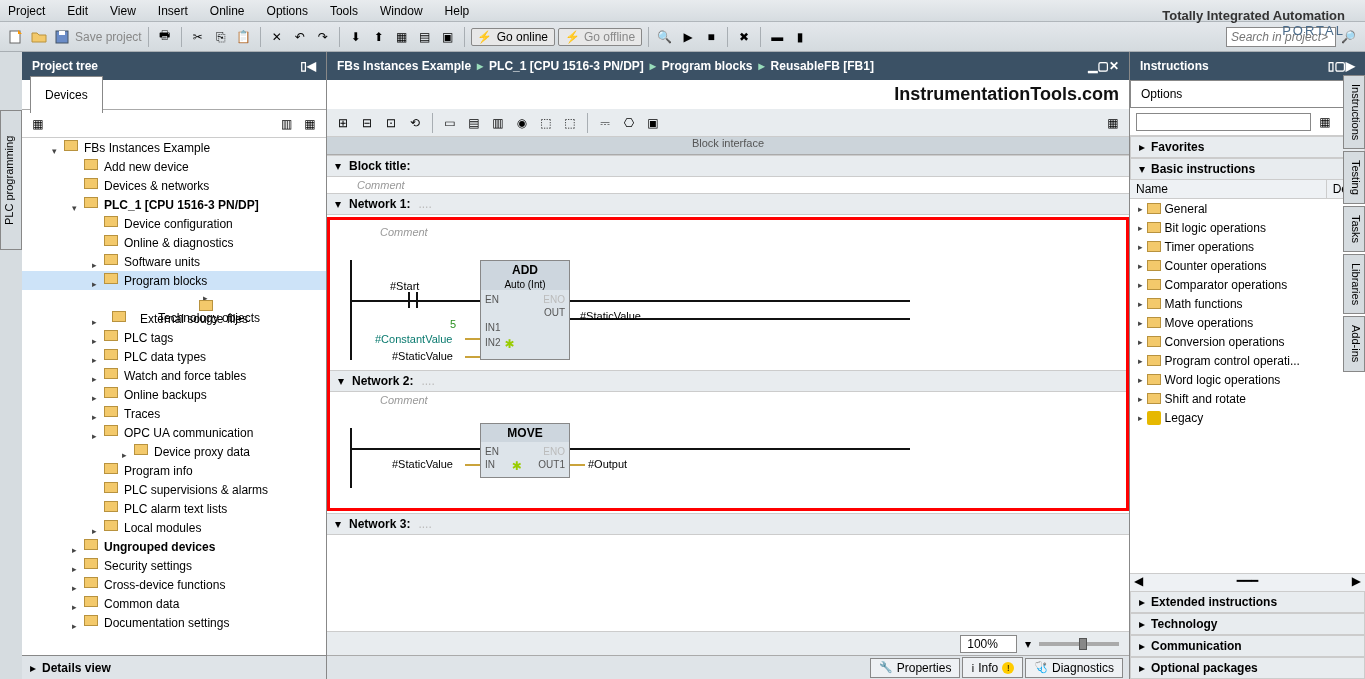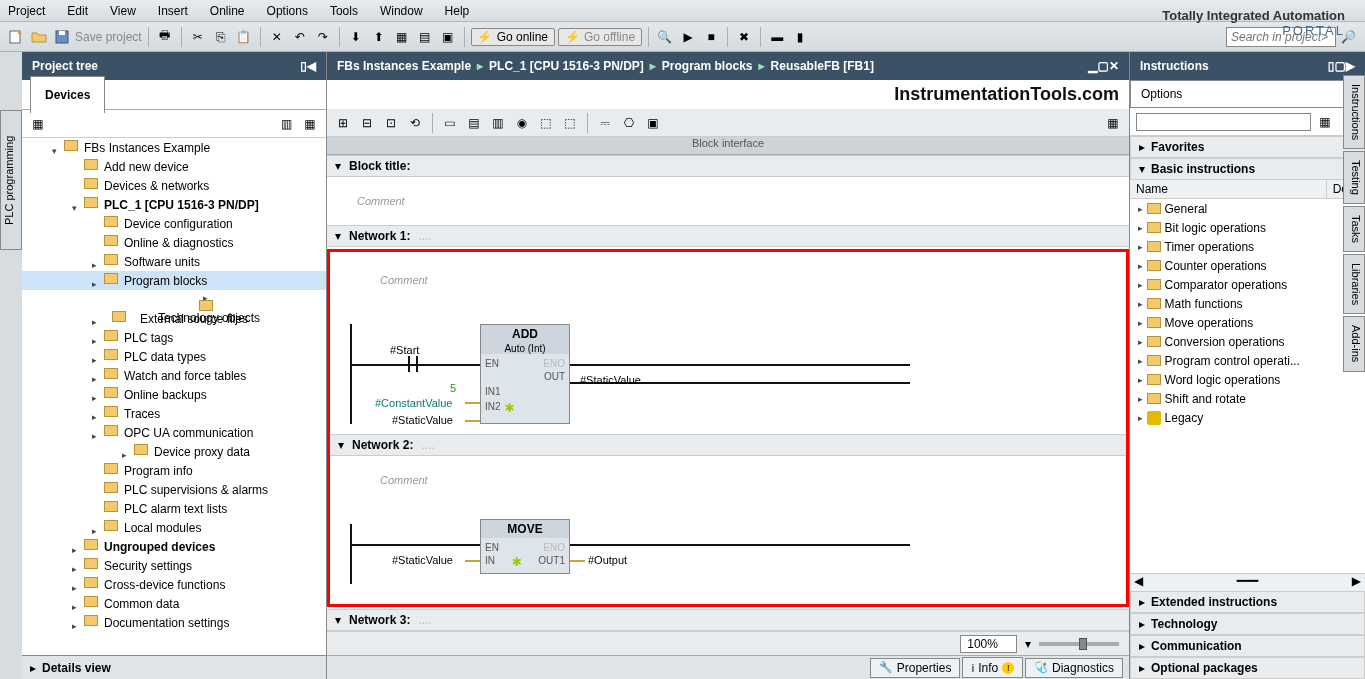--- a/index.html
+++ b/index.html
@@ -13,39 +13,39 @@
 .tbtn{width:20px;height:20px;display:inline-flex;align-items:center;justify-content:center;cursor:pointer;}
 .tbtn svg{width:16px;height:16px;}
 .sep{width:1px;height:20px;background:#a8aeb3;margin:0 3px;}
 .search-box{width:110px;height:20px;border:1px solid #888;background:#fff;padding:0 4px;color:#888;font-style:italic;}
 .goonline{border:1px solid #888;background:#e8e8e8;padding:1px 6px;display:flex;align-items:center;gap:4px;border-radius:2px;}
 .main{display:flex;height:627px;}
 .left{width:305px;display:flex;flex-direction:column;background:#fff;border-right:1px solid #888;}
 .panel-hdr{height:28px;background:#3b5165;color:#fff;display:flex;align-items:center;padding:0 10px;font-weight:bold;}
 .panel-hdr.lite{background:#fff;color:#000;border-bottom:1px solid #888;font-weight:normal;border:1px solid #888;}
 .tab-devices{height:30px;display:flex;align-items:center;border-bottom:1px solid #aaa;background:#fff;}
-.tab-devices .tab{padding:11px 14px;border:1px solid #888;border-bottom:none;background:#fff;margin-left:8px;font-weight:bold;}
+.tab-devices .tab{padding:11px 14px;border:1px solid #888;border-bottom:none;background:#fff;margin-left:8px;font-weight:normal;}
 .tree{flex:1;overflow:auto;background:#fff;position:relative;}
 .tree-row{display:flex;align-items:center;height:19px;padding-left:4px;white-space:nowrap;}
 .tree-row.sel{background:#cde3f8;}
 .tw{display:inline-block;width:10px;height:10px;margin-right:2px;}
 .tw.c::before{content:"▸";font-size:9px;color:#444;}
 .tw.o::before{content:"▾";font-size:9px;color:#444;}
 .ic{width:16px;height:16px;margin-right:4px;display:inline-flex;}
 .vtab{position:absolute;left:0;top:110px;width:22px;height:140px;background:#d6dce0;border:1px solid #888;writing-mode:vertical-rl;transform:rotate(180deg);text-align:center;font-size:11px;padding:6px 2px;}
 .center{flex:1;display:flex;flex-direction:column;background:#fff;border-right:1px solid #888;}
 .breadcrumb{height:28px;background:#3b5165;color:#fff;display:flex;align-items:center;padding:0 10px;font-weight:bold;}
 .breadcrumb span.sep2{margin:0 6px;color:#9db;}
 .watermark{text-align:right;padding:4px 10px;font-size:18px;font-weight:bold;color:#111;background:#fff;}
 .etoolbar{height:28px;background:#e8ecef;border-bottom:1px solid #ccc;display:flex;align-items:center;padding:0 6px;gap:4px;}
 .block-iface{height:18px;background:#ccd4da;text-align:center;font-size:11px;color:#555;border-bottom:1px solid #aaa;}
 .editor{flex:1;overflow:auto;background:#fff;position:relative;}
 .section-hdr{background:#e8ecef;padding:3px 8px;display:flex;align-items:center;gap:8px;border-top:1px solid #ccc;border-bottom:1px solid #ccc;}
 .section-hdr b{font-weight:bold;}
-.comment{color:#999;font-style:italic;padding:18px 30px;font-size:11px;}
+.comment{color:#999;font-style:italic;padding:2px 30px;font-size:11px;}
 .redbox{border:3px solid red;margin:2px 0;padding:4px 10px 10px 20px;}
 .ladder{position:relative;height:130px;}
 .rail{position:absolute;left:0;top:20px;bottom:10px;width:2px;background:#111;}
 .wire{position:absolute;height:2px;background:#111;}
 .box{position:absolute;border:1px solid #888;background:#dde4ea;text-align:center;font-size:11px;}
 .box-hdr{background:#cdd6de;padding:2px 6px;font-weight:bold;}
 .pin{font-size:10px;color:#555;}
 .lbl{position:absolute;font-size:11px;}
 .teal{color:#0a7a6f;}
 .green{color:#2a9020;}

